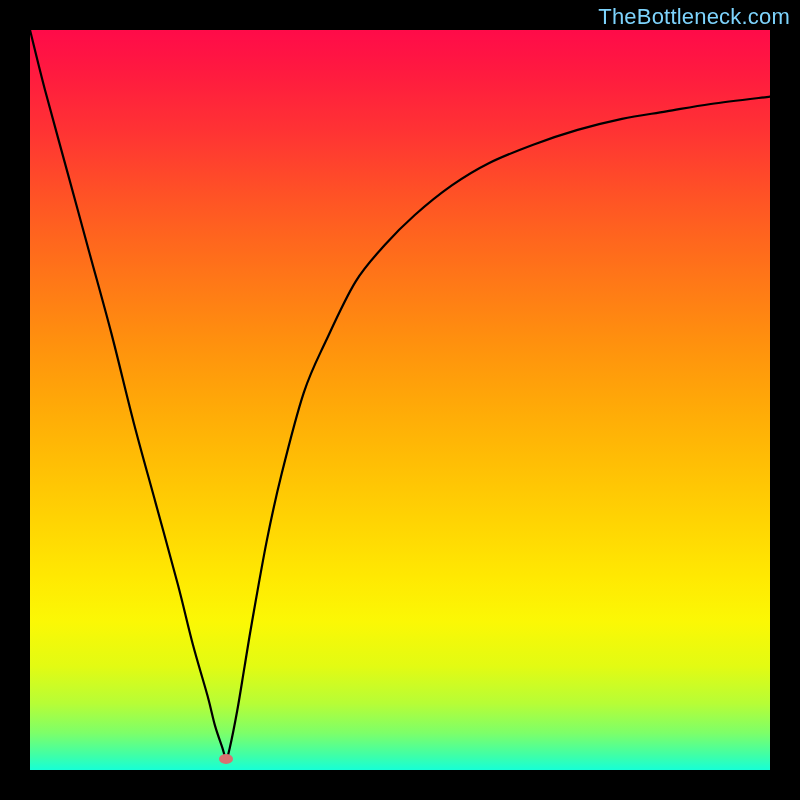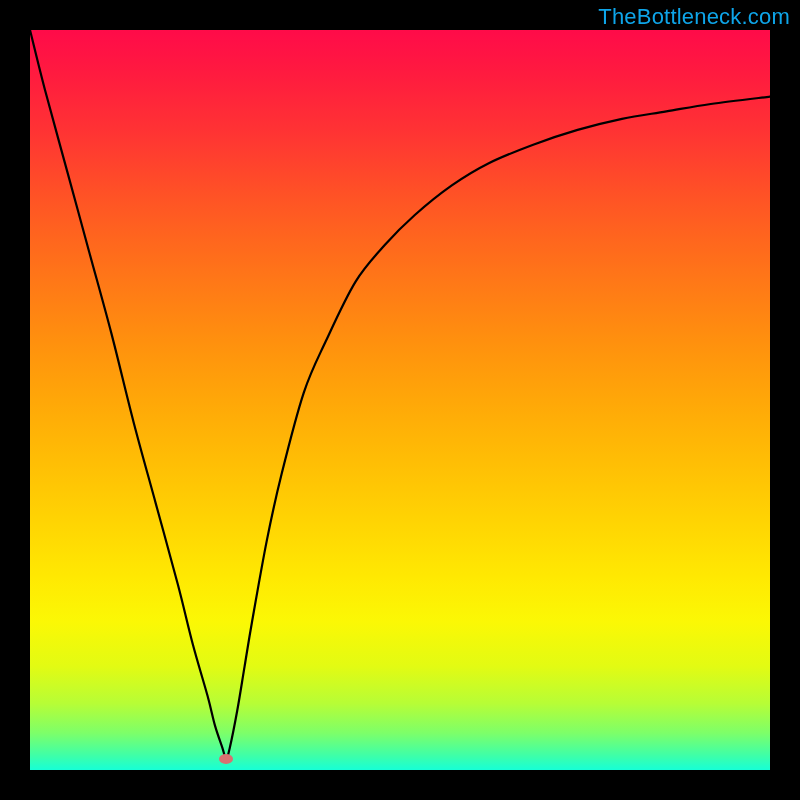--- a/index.html
+++ b/index.html
@@ -60,21 +60,21 @@
     border-radius: 50%;
     background: #d97071;
     transform: translate(-50%, -50%);
   }
   .watermark {
     position: absolute;
     top: 4px;
     right: 10px;
     font-size: 22px;
     font-weight: 500;
-    color: #0ea5e9;
+    color: #7dd3fc;
     letter-spacing: 0.2px;
     font-family: Arial, Helvetica, sans-serif;
   }
 </style>
 </head>
 <body>
 
 <div class="frame">
 
   <div class="watermark">TheBottleneck.com</div>

